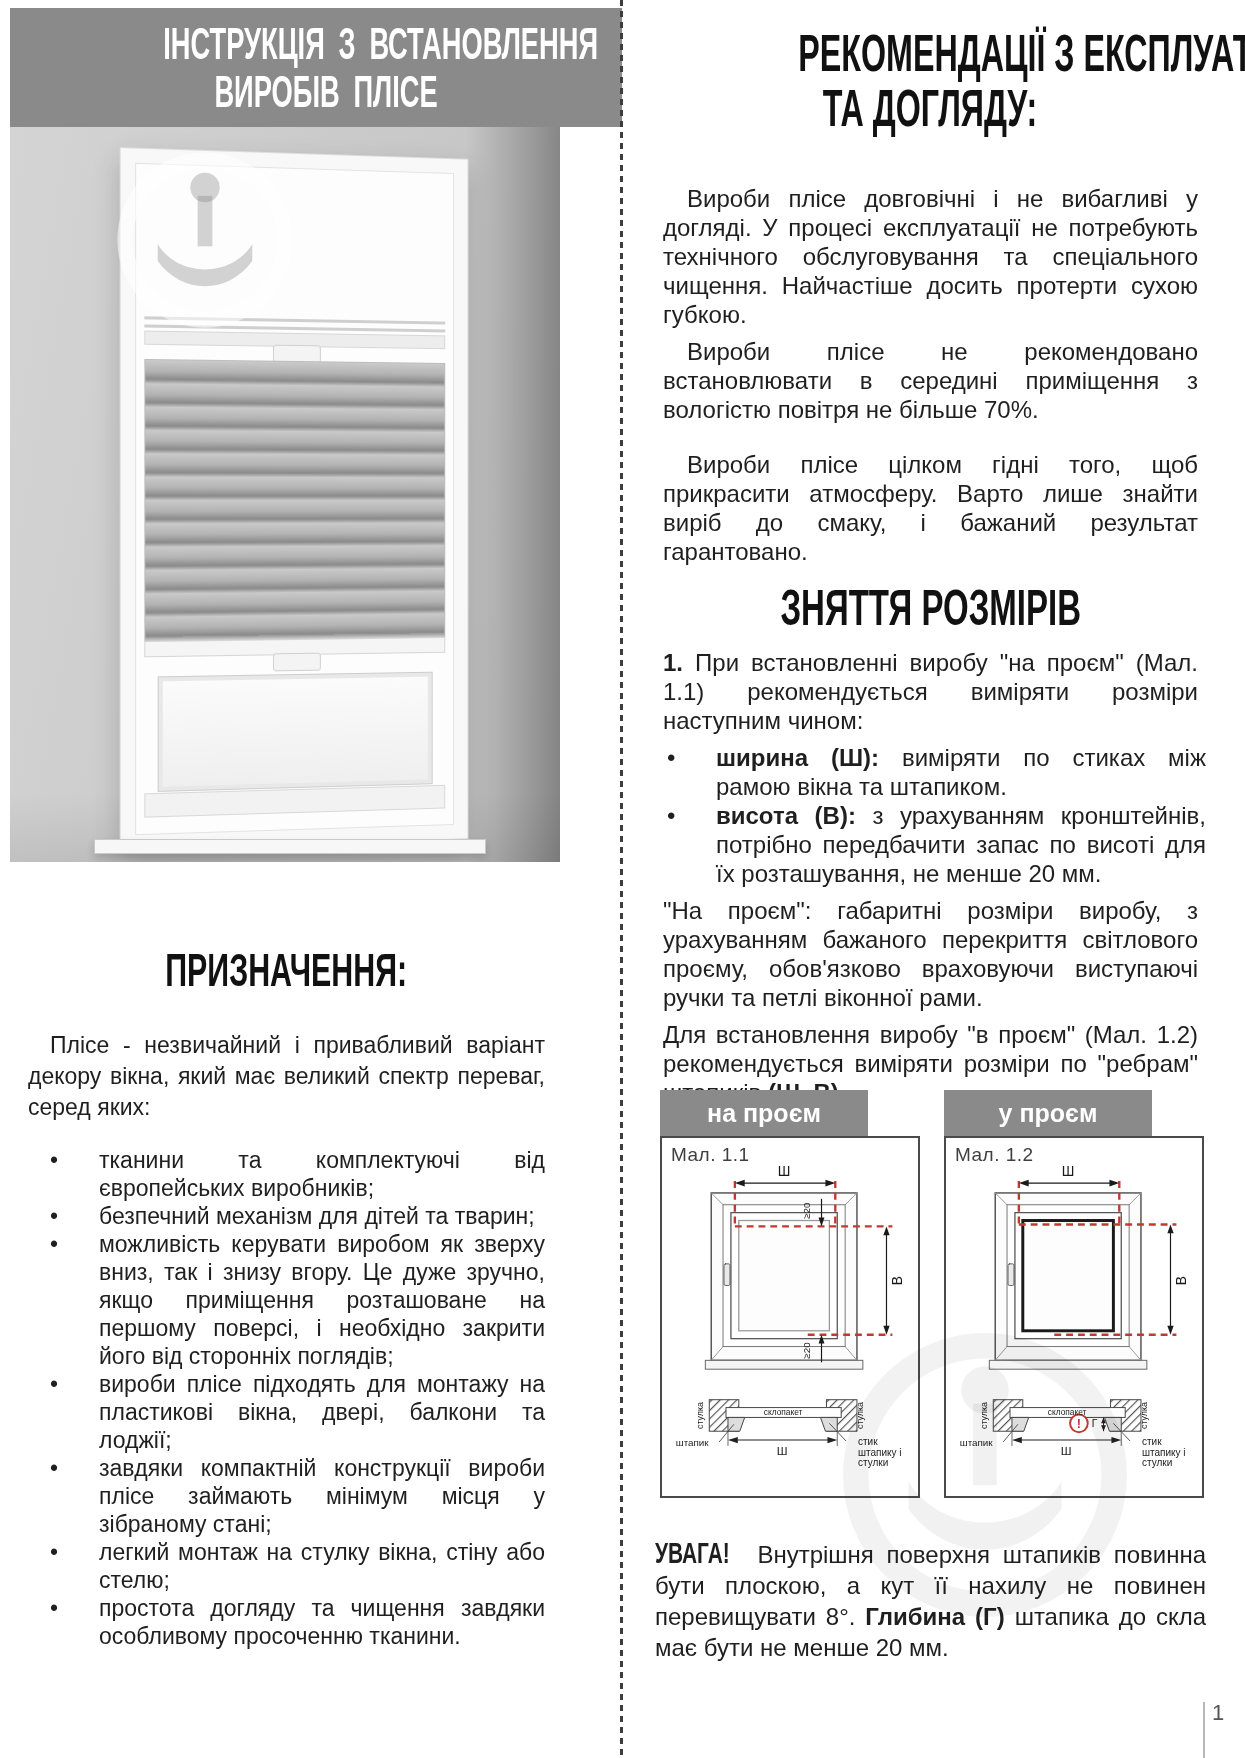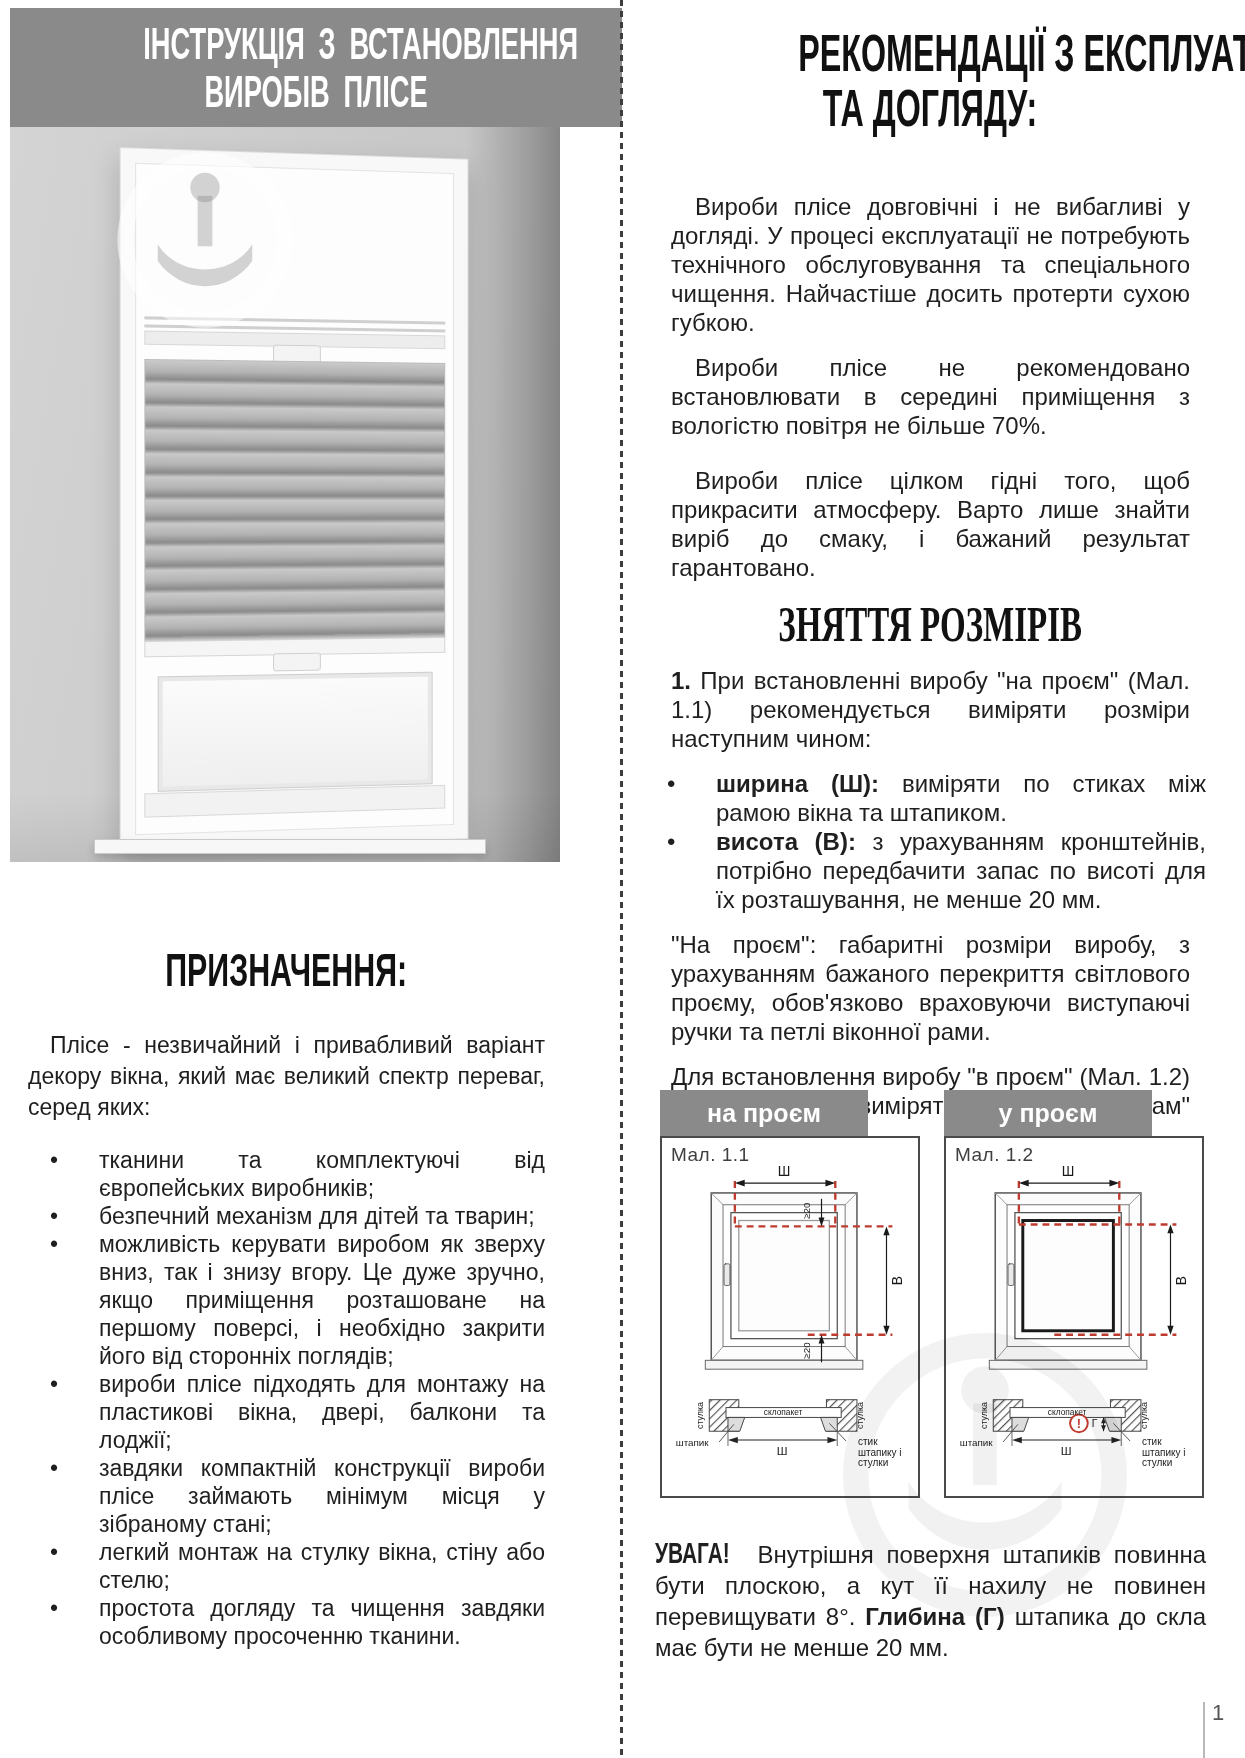--- a/index.html
+++ b/index.html
@@ -5,28 +5,28 @@
   html,body{margin:0;padding:0;background:#ffffff;}
   .page{position:relative;width:1245px;height:1758px;background:#fff;overflow:hidden;
         font-family:"Liberation Sans", sans-serif;color:#1f1f1f;}
   
   .abs{position:absolute;}
   .center{text-align:center;}
   .cond{font-weight:700;color:#111;}
   .sx{display:inline-block;transform:scaleX(.62);transform-origin:center;white-space:nowrap;}
   .sx66{display:inline-block;transform:scaleX(.66);transform-origin:center;white-space:nowrap;}
   .just{text-align:justify;}
-  p{margin:16px;}
+  p{margin:8px;}
   
   .divider{left:620px;top:0;width:3px;height:1758px;
     background:repeating-linear-gradient(180deg,#3d3d3d 0 6px,transparent 6px 11px);}
   
   .left-header{left:10px;top:8px;width:612px;height:119px;background:#8a8a8a;
     display:flex;flex-direction:column;justify-content:center;}
-  .left-header .ln{color:#fff;font-size:44px;line-height:48px;font-weight:700;text-align:center;}
+  .left-header .ln{color:#fff;font-size:44px;line-height:48px;font-weight:700;text-align:center;padding-left:20px;}
   .left-header .sx{word-spacing:10px;}
   
   .photo{left:10px;top:127px;width:550px;height:735px;overflow:hidden;
     background:linear-gradient(100deg,#d4d4d4 0%,#c9c9c9 55%,#c3c3c3 100%);}
   .shadow-right{position:absolute;right:0;top:0;width:95px;height:100%;
     background:linear-gradient(90deg,rgba(0,0,0,0) 0%,rgba(0,0,0,.20) 65%,rgba(0,0,0,.32) 100%);}
   .shadow-bottom{position:absolute;left:0;bottom:0;width:100%;height:70px;
     background:linear-gradient(180deg,rgba(0,0,0,0),rgba(0,0,0,.08));}
   .win{position:absolute;left:112px;top:26px;width:348px;height:690px;background:#f8f8f8;
     border:1px solid #dcdcdc;box-shadow:0 12px 26px rgba(0,0,0,.18);
@@ -53,21 +53,21 @@
   .purpose-list{left:28px;top:1146px;width:517px;font-size:23px;line-height:28px;}
   .purpose-list .li{position:relative;padding-left:71px;text-align:justify;}
   .purpose-list .li::before{content:"\2022";position:absolute;left:22px;top:0;}
   
   .r-title{left:640px;top:26px;width:580px;}
   .r-title .t{font-size:52px;line-height:55px;}
   .r-flow{left:655px;top:176px;width:551px;font-size:24px;line-height:29px;}
   .r-flow p{text-align:justify;}
   .ind{text-indent:24px;}
   .mt{margin-top:26px;}
-  .sizes-title{margin:16px 0 14px 0;text-align:center;font-family:Liberation Serif, serif;}
+  .sizes-title{margin:16px 0 14px 0;text-align:center;}
   .sizes-title .t{font-size:50px;line-height:52px;}
   .rb{position:relative;padding-left:61px;text-align:justify;}
   .rb::before{content:"\2022";position:absolute;left:12px;top:0;}
   
   .fig{width:208px;}
   .fig-head{height:46px;background:#8a8a8a;color:#fff;display:flex;align-items:center;justify-content:center;
     font-size:25px;font-weight:700;}
   .fig-body{position:relative;width:260px;height:362px;background:#fff;border:2px solid #4a4a4a;box-sizing:border-box;}
   .fig-caption{position:absolute;left:9px;top:6px;font-size:19px;color:#3f3f3f;letter-spacing:.5px;}
   .fig-svg{position:absolute;left:0;top:0;width:256px;height:358px;}

